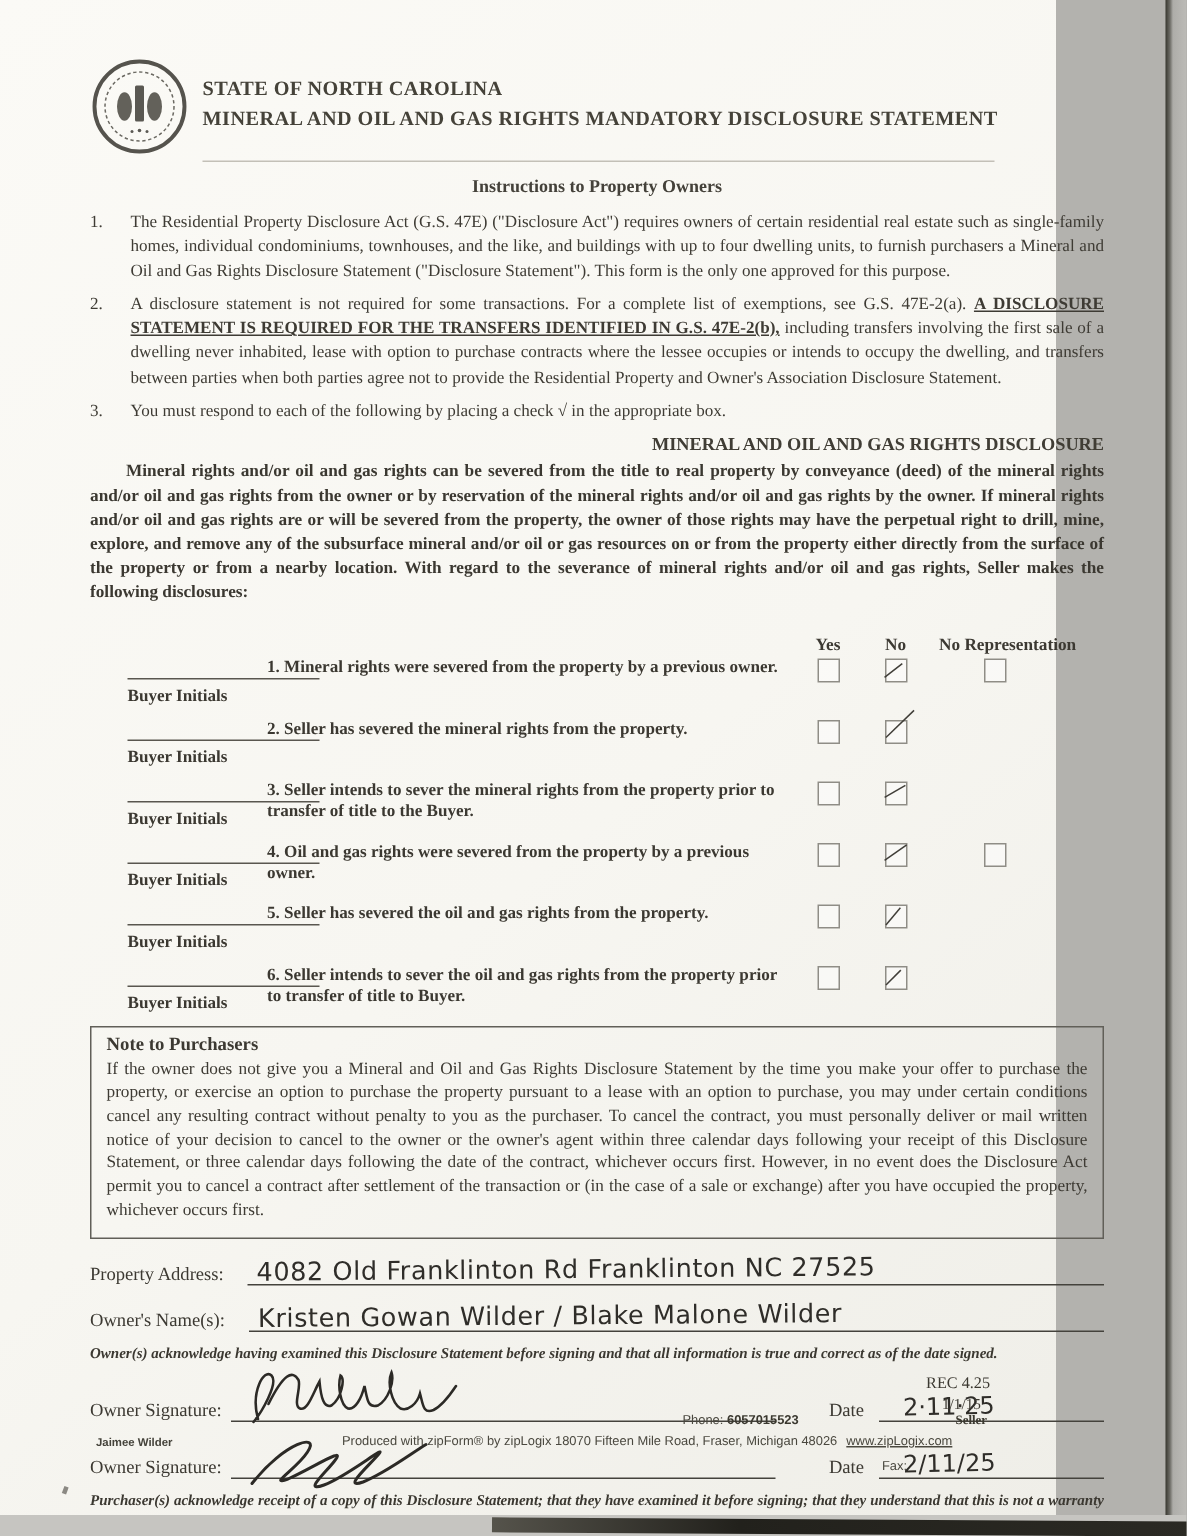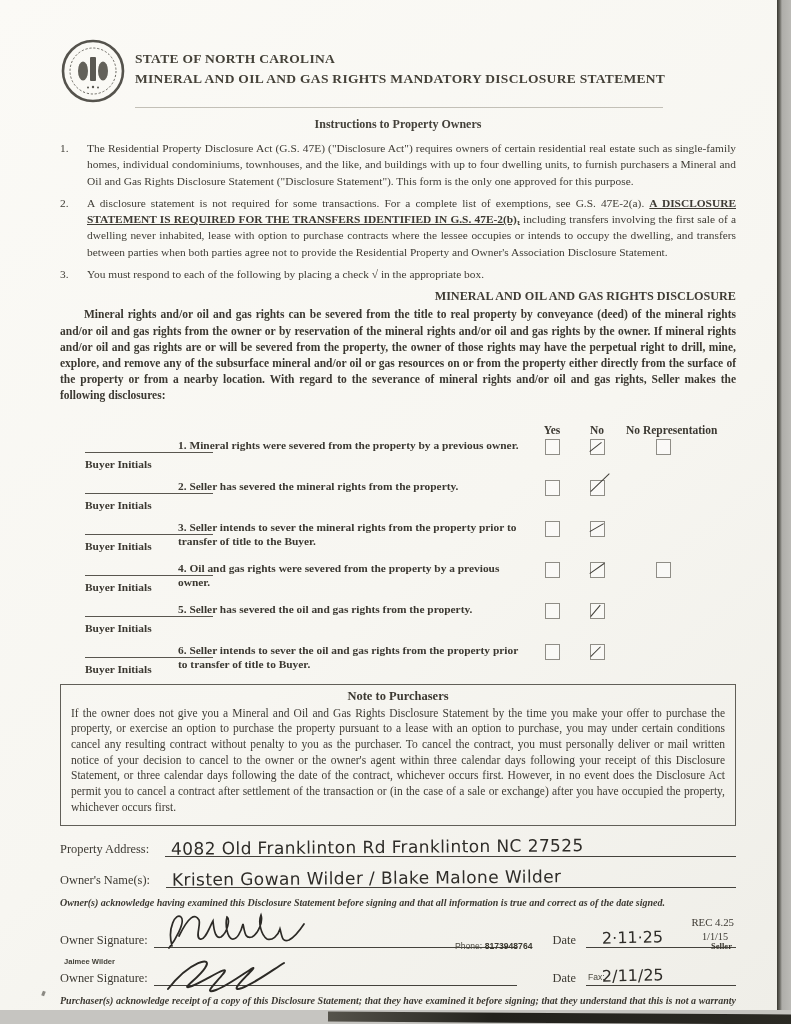--- a/index.html
+++ b/index.html
@@ -3,21 +3,21 @@
 <meta charset="utf-8">
 <style>
   html,body{margin:0;padding:0;}
   body{
     width:791px;height:1024px;overflow:hidden;position:relative;
     background:#b3b2ae;
     font-family:"Liberation Serif", serif;
     color:#38352f;
   }
   .page{
-    position:absolute;left:0;top:0;width:778px;height:1012px;
+    position:absolute;left:0;top:0;width:704px;height:1012px;
     background:linear-gradient(140deg,#fbfaf6 0%,#f7f6f1 55%,#efeee8 100%);
   }
   .edge-right{position:absolute;top:0;left:777px;width:14px;height:1024px;
     background:linear-gradient(to right,#38372f 0,#6e6d67 3px,#aeada9 5px,#bcbbb7 100%);}
   .edge-bottom{position:absolute;left:0;top:1010px;width:791px;height:14px;background:#c6c5c1;}
   .edge-bottom-dark{position:absolute;left:328px;top:1013px;width:470px;height:10px;
     background:linear-gradient(to right,#55534b,#22211c 35%,#2b2a24);transform:rotate(0.35deg);}
   .speck{position:absolute;left:42px;top:991px;width:3px;height:5px;background:#8b8983;transform:rotate(20deg);}
 
   .content{position:absolute;left:60px;top:38px;width:676px;}
@@ -58,21 +58,21 @@
   .m3{left:-1px;bottom:4px;width:16px;transform:rotate(-30deg);}
   .m4{left:-1px;bottom:3px;width:18px;transform:rotate(-35deg);}
   .m5{left:0;bottom:1px;width:15px;transform:rotate(-50deg);}
   .m6{left:0;bottom:2px;width:14px;transform:rotate(-45deg);}
   .initials{align-self:end;padding-left:25px;}
   .init-line{display:block;width:128px;border-top:1.2px solid #59564f;margin-bottom:1px;}
   .init-label{font-weight:bold;font-size:11.4px;color:#3b3831;}
 
   
   .notebox{border:1.5px solid #615f58;margin-top:2px;padding:4px 10px 9px;}
-  .note-title{text-align:center;font-weight:bold;font-size:12.5px;color:#3c3932;}
+  .note-title{font-weight:bold;font-size:12.5px;color:#3c3932;}
   .note-body{text-align:justify;font-size:11.5px;line-height:15.7px;margin-top:2px;color:#3e3b34;}
 
   
   .fieldrow{display:flex;align-items:flex-end;font-size:12.4px;height:23px;margin-top:8px;gap:10px;}
   .fieldrow .flabel{white-space:nowrap;padding-right:6px;color:#3c3932;}
   .fline{flex:1;border-bottom:1.4px solid #44423c;position:relative;}
   .hand{position:absolute;left:6px;bottom:-1px;font-family:"DejaVu Sans",sans-serif;
     font-size:17px;color:#2f2d29;white-space:nowrap;letter-spacing:.4px;transform:rotate(-.5deg);}
   .ack{font-style:italic;font-size:10px;line-height:15.6px;margin-top:7px;text-align:justify;color:#3b3831;font-weight:bold;}
 
@@ -285,22 +285,23 @@
         <span class="date-hand">2/11/25</span>
       </span>
     </div>
 
     <div class="ack">Purchaser(s) acknowledge receipt of a copy of this Disclosure Statement; that they have examined it before signing; that  they understand that this is not a warranty by owner or owner's agent; and that the representations are made by the  owner and not the owner's agent(s) or subagent(s).</div>
 
   </div>
 
   <div class="f-rec">REC 4.25</div>
   <div class="f-rev">1/1/15</div>
-  <div class="f-phone"><span>Phone:</span> <b>8173948764</b></div>
+  <div class="f-phone"><span>Phone:</span> <b>6057015523</b></div>
   <div class="f-fax">Fax:</div>
   <div class="f-role">Seller</div>
   <div class="f-agent">Jaimee Wilder</div>
+  <div class="f-produced"><span>Produced with zipForm® by zipLogix  18070 Fifteen Mile Road, Fraser, Michigan 48026</span><span class="url">www.zipLogix.com</span></div>
   <div class="speck"></div>
 </div>
 
 <div class="edge-right"></div>
 <div class="edge-bottom"></div>
 <div class="edge-bottom-dark"></div>
 
 </body></html>

